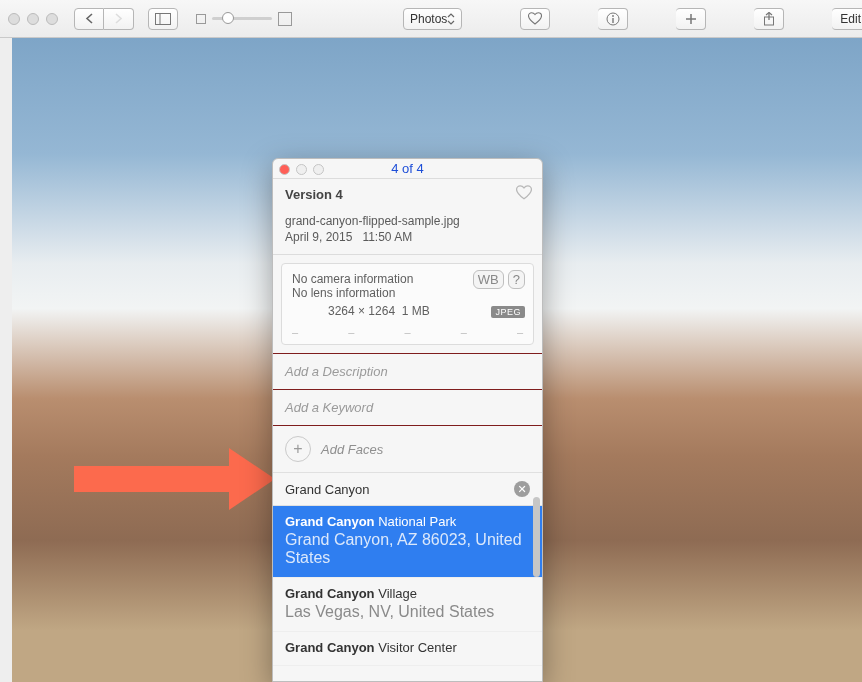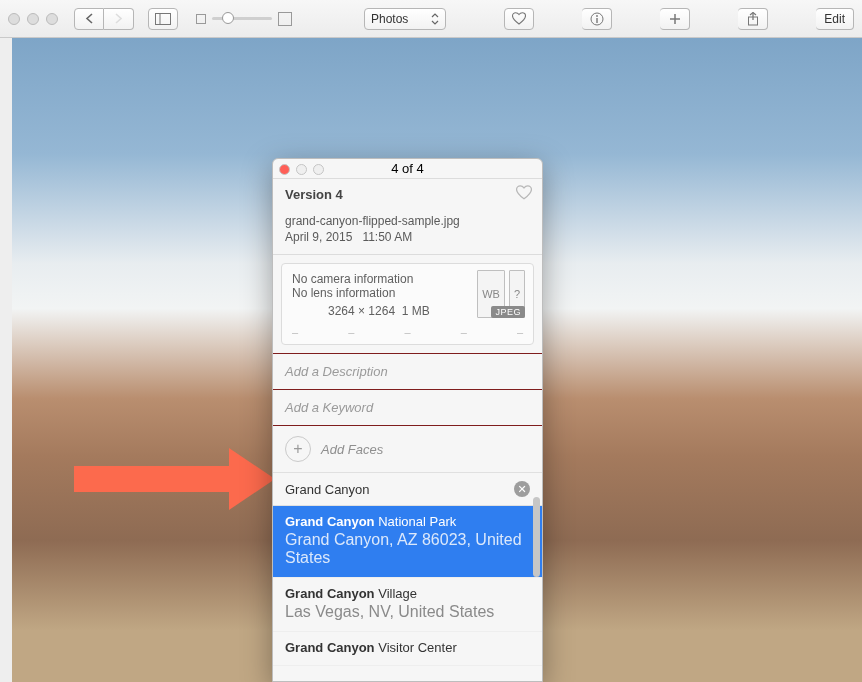--- a/index.html
+++ b/index.html
@@ -23,21 +23,21 @@
   .tb-btn:first-child { border-radius: 4px 0 0 4px; }
   .tb-btn:last-child { border-radius: 0 4px 4px 0; }
   .tb-btn.single { border-radius: 4px; margin-left: 42px; }
   .tb-btn + .tb-btn { border-left: none; }
   .zoom-slider { display:flex; align-items:center; gap:6px; margin-left:10px;}
   .zoom-slider .track { width: 60px; height: 3px; background:#cfcfcf; border-radius:2px; position:relative;}
   .zoom-slider .thumb { width: 12px; height:12px; border-radius:50%; background:#fff; border:1px solid #999; position:absolute; top:-5px; left:10px;}
   .glyph-small { width:10px;height:10px; border:1px solid #999;}
   .glyph-big { width:14px;height:14px; border:1px solid #999;}
   .select {
-    margin-left: 64px; width: 120px; height: 22px; border:1px solid #b6b6b6; border-radius:4px;
+    margin-left: 103px; width: 120px; height: 22px; border:1px solid #b6b6b6; border-radius:4px;
     background: linear-gradient(#fff,#f2f2f2); display:flex; align-items:center; justify-content:space-between;
     padding: 0 6px; font-size: 12px; color:#333;
   }
   .spacer { flex:1; }
   .right-tools { display:flex; gap:6px; }
   .edit-lbl { padding: 0 8px; font-size:12px; color:#333;}
 
   
   .photo {
     position:absolute; top:38px; left:12px; right:0; bottom:0;
@@ -57,38 +57,38 @@
 
   
   .panel {
     position:absolute; left:272px; top:158px; width:271px; bottom:0;
     background:#f6f6f6; border:1px solid #bdbdbd; border-radius:6px 6px 0 0;
     box-shadow: 0 8px 30px rgba(0,0,0,.35);
     display:flex; flex-direction:column; overflow:hidden;
   }
   .panel-titlebar {
     height:20px; display:flex; align-items:center; justify-content:center;
-    border-bottom:1px solid #dcdcdc; position:relative; font-size:13px; color:#000000;
+    border-bottom:1px solid #dcdcdc; position:relative; font-size:13px; color:#1d4ed8;
   }
   .panel-traffic { position:absolute; left:6px; top:5px; display:flex; gap:6px;}
   .panel-traffic div { width:11px; height:11px; border-radius:50%; border:1px solid #c4c4c4;}
   .pt-close{ background:#ff5f57; border-color:#e24238;}
   .pt-off{ background:#efefef;}
   .panel-head { padding:8px 12px 10px 12px; position:relative; border-bottom:1px solid #dcdcdc;}
   .panel-head .v { font-size:13px; font-weight:600; color:#444;}
   .panel-head .fn { font-size:12px; color:#5a5a5a; margin-top:12px;}
   .panel-head .dt { font-size:12px; color:#5a5a5a; margin-top:2px;}
   .panel-head .fav { position:absolute; right:10px; top:6px; color:#b8b8b8; font-size:15px;}
 
   .cam-block {
     margin:8px; border:1px solid #dcdcdc; border-radius:4px; background:#fbfbfb; padding:8px 10px 4px;
     font-size:12px; color:#606060; position:relative;
   }
   .cam-block .badges { position:absolute; right:8px; top:6px; display:flex; gap:4px;}
-  .badge { font-size:11px; padding:17px 4px; border:1px solid #bfbfbf; border-radius:1px; color:#888; background:#f4f4f4;}
+  .badge { font-size:13px; padding:1px 4px; border:1px solid #bfbfbf; border-radius:6px; color:#888; background:#f4f4f4;}
   .cam-block .dim { margin-top:4px;margin-left:36px;}
   .cam-block .jpeg { position:absolute; right:8px; top:42px; font-size:9px; background:#8a8a8a; color:#fff; padding:1px 4px; border-radius:2px; letter-spacing:.5px;}
   .dash-row { display:flex; justify-content:space-between; color:#bbb; margin-top:6px; padding:2px 0;}
   .dash-row span{font-size:11px;}
 
   .row { border-top:1px solid #7f1d1d; padding:10px 12px; font-size:13px; color:#9a9a9a; font-style:italic;}
   .row.normal { font-style:normal; color:#6b6b6b; display:flex; align-items:center; gap:10px;}
   .plus { width:26px; height:26px; border-radius:50%; border:1px solid #cacaca; display:flex; align-items:center; justify-content:center; color:#9a9a9a; font-size:16px; font-style:normal;}
 
   .loc-row { border-top:1px solid #e0e0e0; padding:8px 12px; display:flex; align-items:center; justify-content:space-between;}

